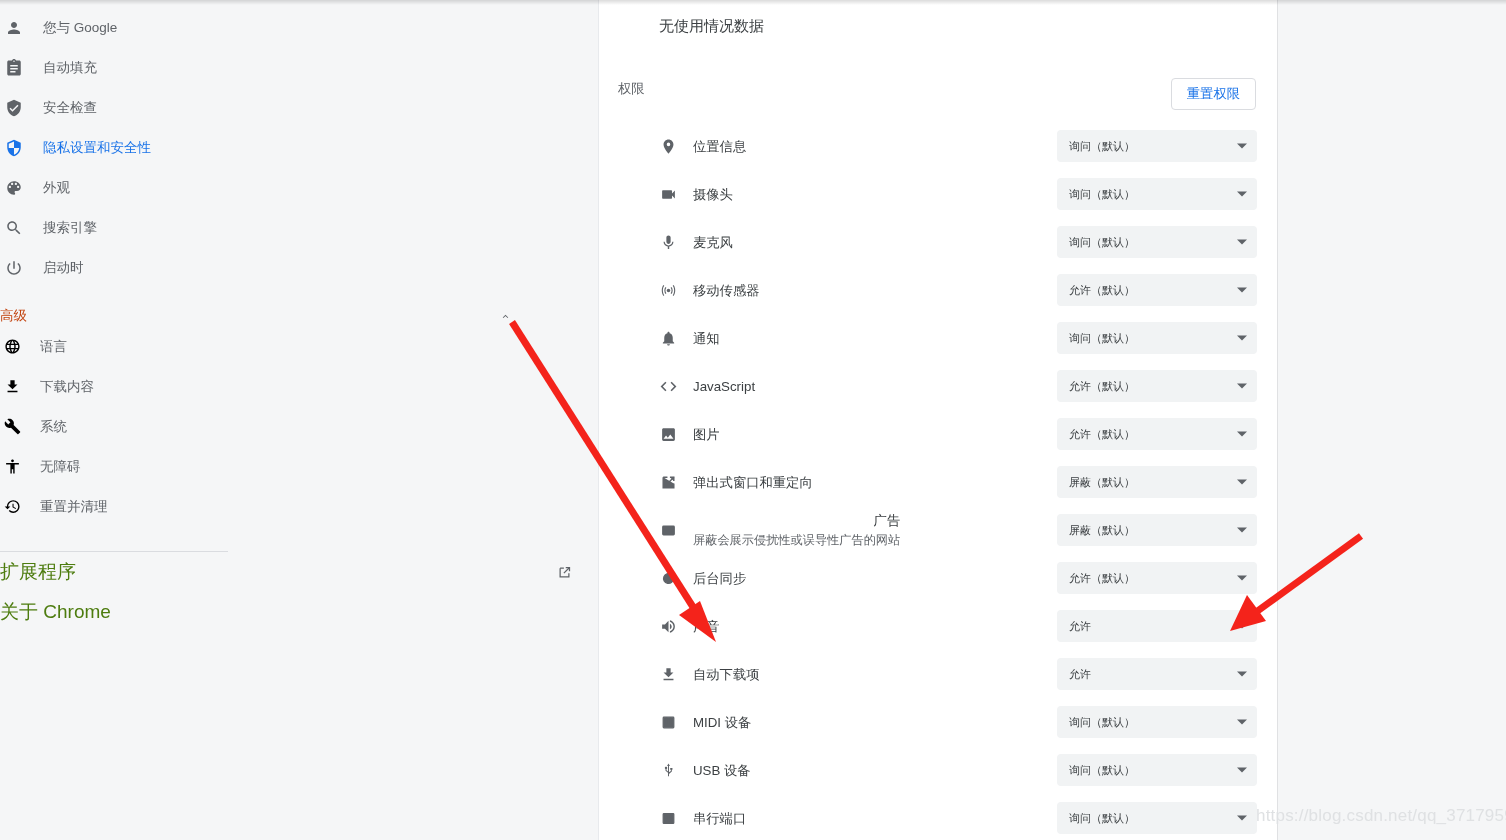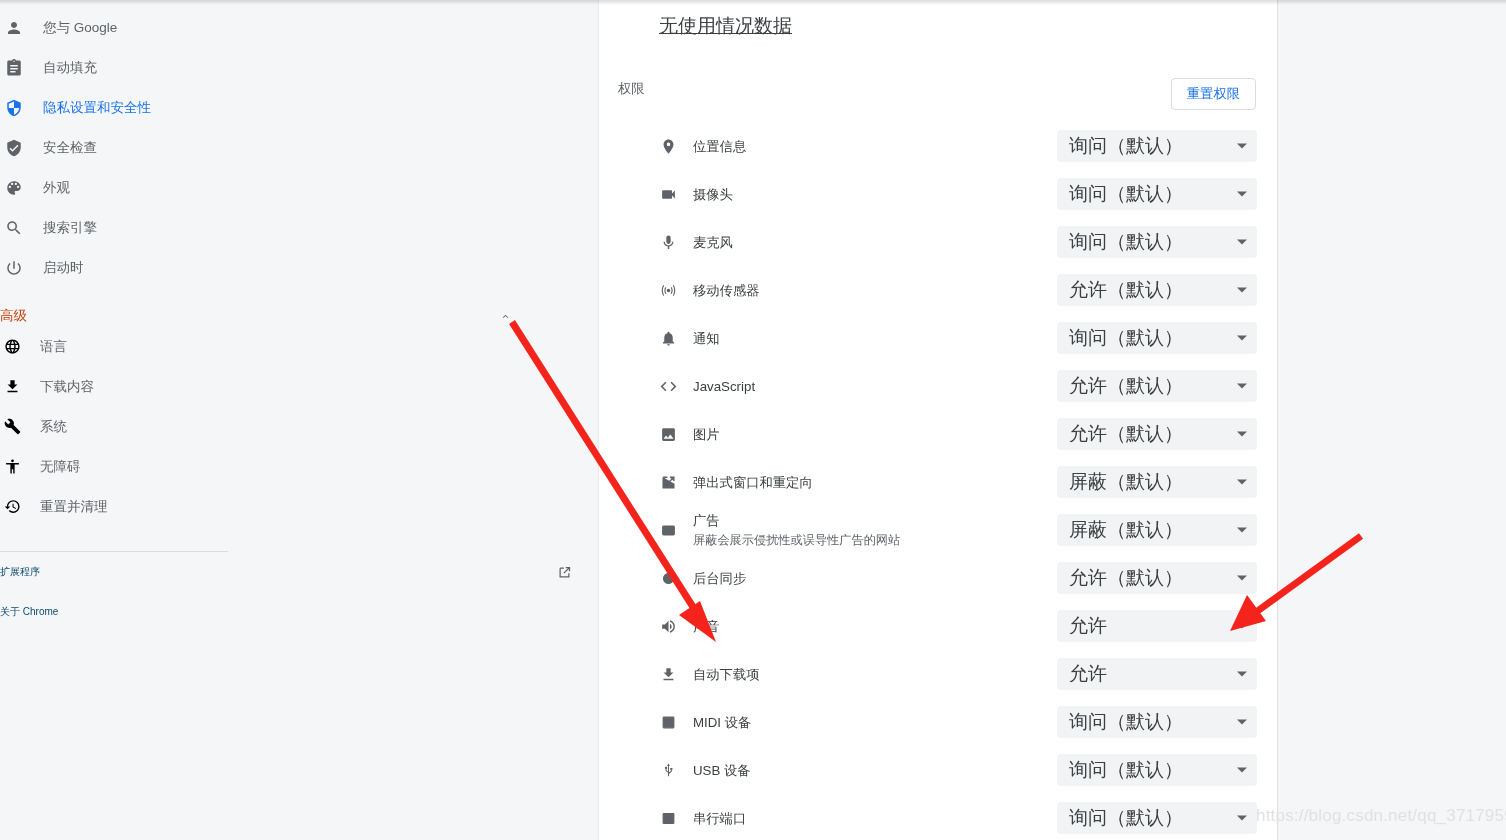--- a/index.html
+++ b/index.html
@@ -100,22 +100,22 @@
     height: 1px;
     background: #dadce0;
     width: 228px;
     margin: 13px 0 0 0;
   }
 
   .foot-item {
     display: flex;
     align-items: center;
     height: 40px;
-    color: #0c4a6e;
-    font-size: 10px;
+    color: #4d7c0f;
+    font-size: 19px;
     cursor: pointer;
     padding-left: 0;
   }
   .foot-item .foot-label { margin-left: 0px; }
   .foot-item .ext-icon {
     margin-left: auto;
     margin-right: 26px;
     width: 16px; height: 16px;
     display:flex; align-items:center; justify-content:center;
   }
@@ -130,24 +130,23 @@
     height: 840px;
     background: #ffffff;
     border-left: 1px solid #e8eaed;
     border-right: 1px solid #e0e1e3;
     z-index: 6;
   }
   .usage-text {
     position: absolute;
     left: 60px;
     top: 16px;
-    font-size: 19px;
+    font-size: 15px;
     color: #3c4043;
     line-height: 20px;
-    text-decoration: underline;
   }
 
   .perm-header {
     position: absolute;
     left: 0; top: 70px;
     width: 679px;
     height: 52px;
   }
   .perm-title {
     position: absolute;
@@ -196,20 +195,21 @@
     align-items: center;
     justify-content: center;
   }
   .perm-icon svg { display: block; fill: #5f6368; }
   .perm-text {
     margin-left: 34px;
     display: flex;
     flex-direction: column;
     justify-content: center;
     min-width: 0;
+    text-align: right;
   }
   .perm-label {
     font-size: 13.3px;
     color: #3c4043;
     line-height: 19px;
     white-space: nowrap;
   }
   .perm-sub {
     font-size: 12.2px;
     color: #5f6368;
@@ -227,21 +227,21 @@
     height: 32px;
     background: #f1f3f4;
     border: none;
     border-radius: 4px;
     display: flex;
     align-items: center;
     padding: 0 10px 0 12px;
     cursor: pointer;
   }
   .perm-select .sel-value {
-    font-size: 19px;
+    font-size: 11px;
     color: #3c4043;
     line-height: 20px;
     white-space: nowrap;
   }
   .perm-select .sel-caret {
     margin-left: auto;
     width: 10px; height: 10px;
     display: flex; align-items: center; justify-content: center;
   }
   .perm-select .sel-caret svg { display: block; fill: #5f6368; }
@@ -290,36 +290,36 @@
 
       <div class="nav-item">
         <span class="nav-icon">
           <svg width="18" height="18" viewBox="0 0 24 24">
               <path d="M19 2h-4.18C14.4.84 13.3 0 12 0S9.6.84 9.18 2H5c-1.1 0-2 .9-2 2v16c0 1.1.9 2 2 2h14c1.1 0 2-.9 2-2V4c0-1.1-.9-2-2-2zm-7 0c.55 0 1 .45 1 1s-.45 1-1 1-1-.45-1-1 .45-1 1-1zm2 16H7v-2h7v2zm3-4H7v-2h10v2zm0-4H7V8h10v2z"></path>
             </svg>
         </span>
         <span class="nav-label">自动填充</span>
       </div>
 
+      <div class="nav-item">
+        <span class="nav-icon">
+          <svg width="18" height="18" viewBox="0 0 24 24">
+              <path d="M12 1L3 5v6c0 5.55 3.84 10.74 9 12 5.16-1.26 9-6.45 9-12V5l-9-4zm-2 16l-4-4 1.41-1.41L10 14.17l6.59-6.59L18 9l-8 8z"></path>
+            </svg>
+        </span>
+        <span class="nav-label">安全检查</span>
+      </div>
+
       <div class="nav-item active">
         <span class="nav-icon">
           <svg width="18" height="18" viewBox="0 0 24 24">
               <path d="M12 1L3 5v6c0 5.55 3.84 10.74 9 12 5.16-1.26 9-6.45 9-12V5l-9-4zm0 10.99h7c-.53 4.12-3.28 7.79-7 8.94V12H5V6.3l7-3.11v8.8z"></path>
             </svg>
         </span>
         <span class="nav-label">隐私设置和安全性</span>
-      </div>
-
-      <div class="nav-item">
-        <span class="nav-icon">
-          <svg width="18" height="18" viewBox="0 0 24 24">
-              <path d="M12 1L3 5v6c0 5.55 3.84 10.74 9 12 5.16-1.26 9-6.45 9-12V5l-9-4zm-2 16l-4-4 1.41-1.41L10 14.17l6.59-6.59L18 9l-8 8z"></path>
-            </svg>
-        </span>
-        <span class="nav-label">安全检查</span>
       </div>
 
       <div class="nav-item">
         <span class="nav-icon">
           <svg width="18" height="18" viewBox="0 0 24 24">
               <path d="M12 3c-4.97 0-9 4.03-9 9s4.03 9 9 9c.83 0 1.5-.67 1.5-1.5 0-.39-.15-.74-.39-1.01-.23-.26-.38-.61-.38-.99 0-.83.67-1.5 1.5-1.5H16c2.76 0 5-2.24 5-5 0-4.42-4.03-8-9-8zm-5.5 9c-.83 0-1.5-.67-1.5-1.5S5.67 9 6.5 9 8 9.67 8 10.5 7.33 12 6.5 12zm3-4C8.67 8 8 7.33 8 6.5S8.67 5 9.5 5s1.5.67 1.5 1.5S10.33 8 9.5 8zm5 0c-.83 0-1.5-.67-1.5-1.5S13.67 5 14.5 5s1.5.67 1.5 1.5S15.33 8 14.5 8zm3 4c-.83 0-1.5-.67-1.5-1.5S16.67 9 17.5 9s1.5.67 1.5 1.5-.67 1.5-1.5 1.5z"></path>
             </svg>
         </span>
         <span class="nav-label">外观</span>
       </div>

